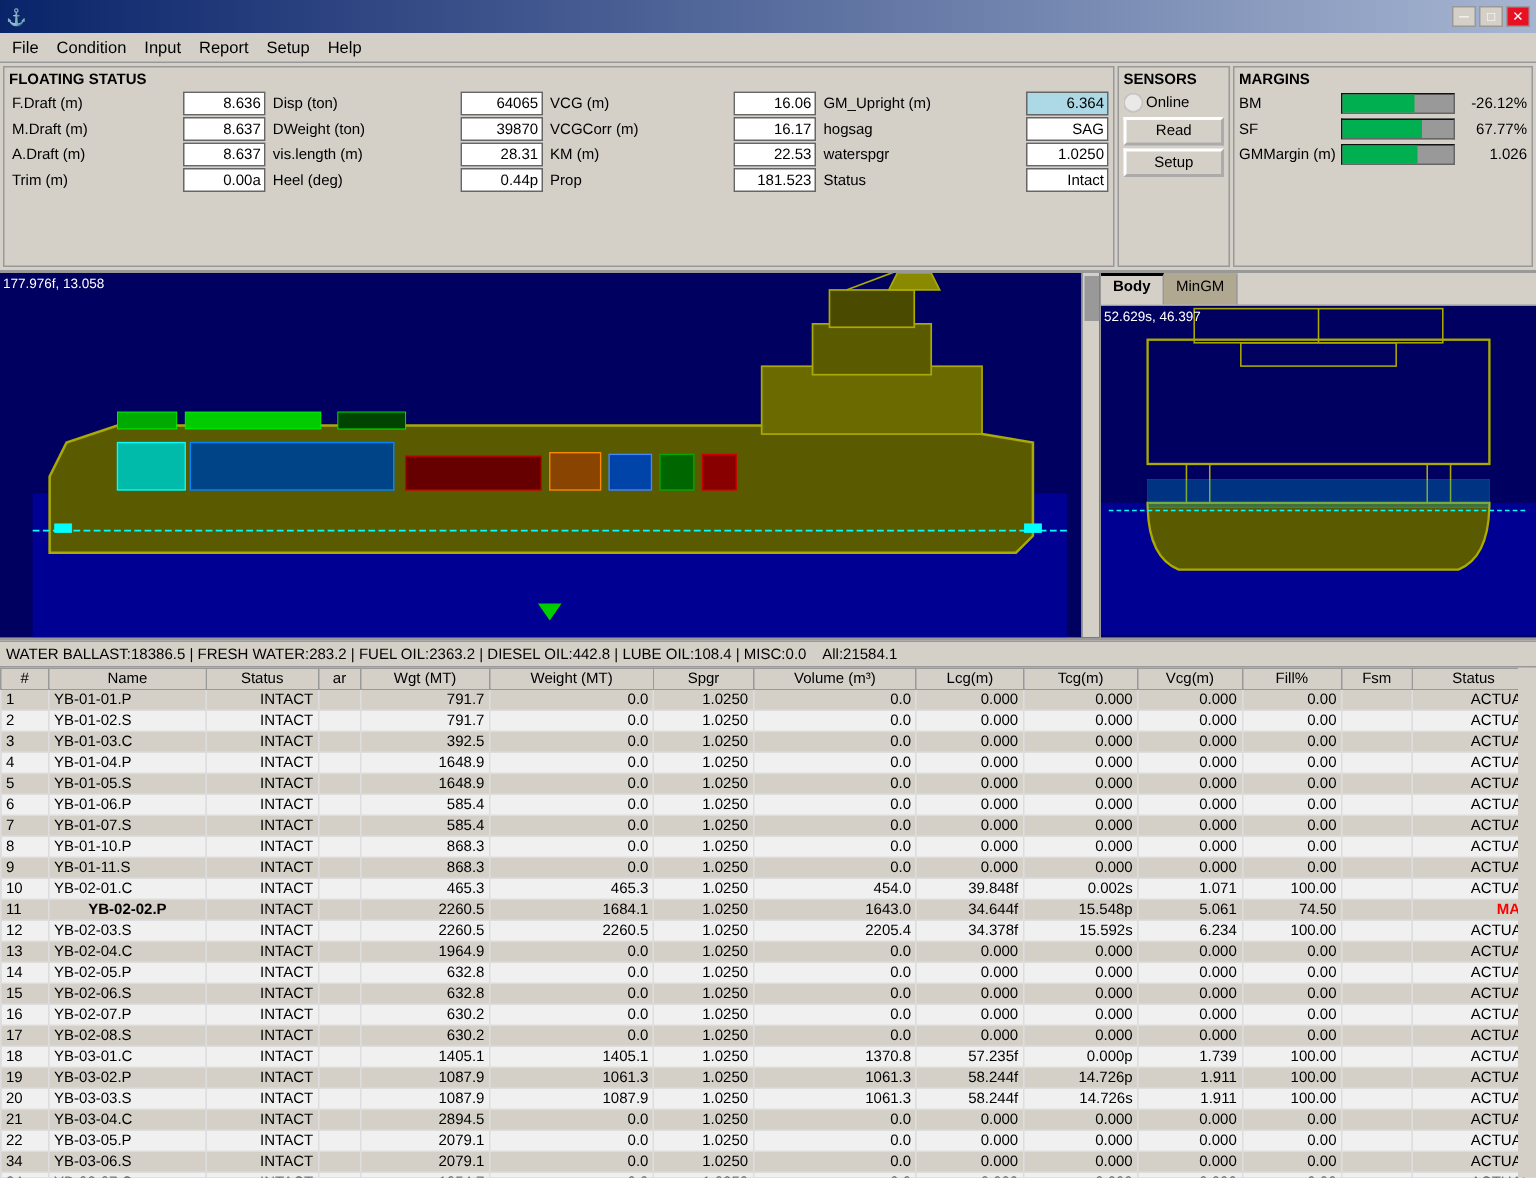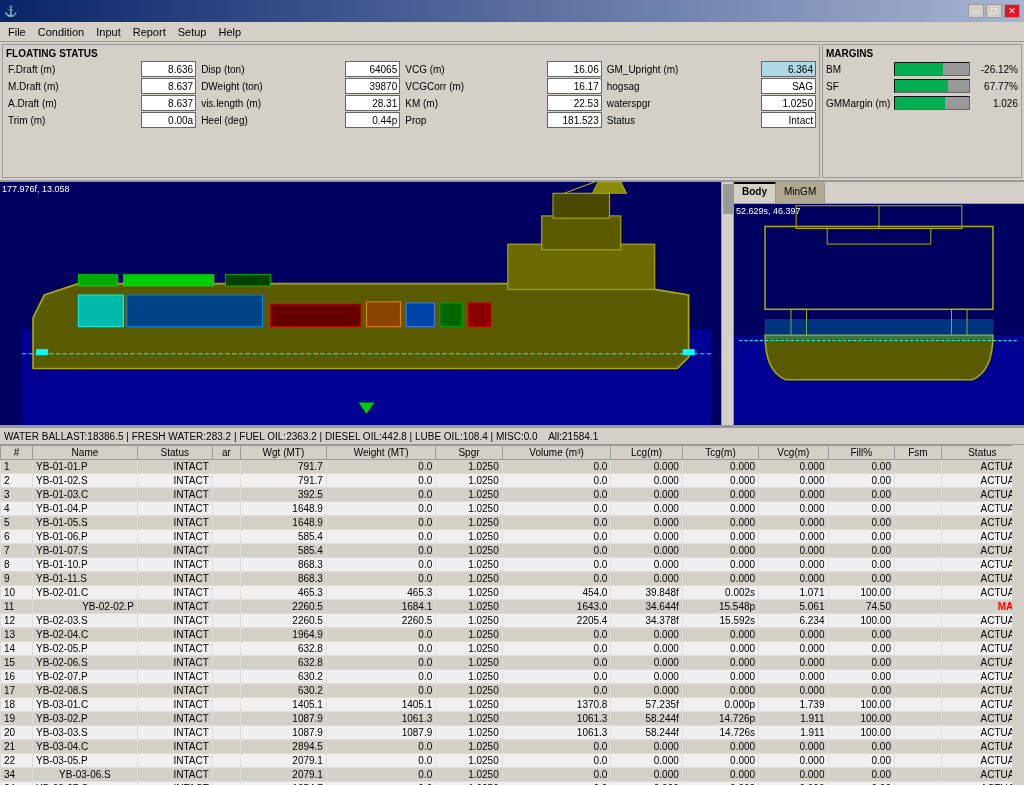--- a/index.html
+++ b/index.html
@@ -120,20 +120,29 @@
       <div class="val">0.00a</div>
       <span class="lbl">Heel (deg)</span>
       <div class="val">0.44p</div>
       <span class="lbl">Prop</span>
       <div class="val">181.523</div>
       <span class="lbl">Status</span>
       <div class="val">Intact</div>
     </div>
   </div>
 
+  <div class="sensors-section">
+    <div class="sensors-title">SENSORS</div>
+    <div class="radio-row">
+      <input type="radio" disabled="" style="">
+      <span>Online</span>
+    </div>
+    <button class="sensor-btn">Read</button>
+    <button class="sensor-btn">Setup</button>
+  </div>
 
   <div class="margins-section">
     <div class="margins-title">MARGINS</div>
 
     <div class="margin-row">
       <span style="width:65px;font-size:10px;">BM</span>
       <div class="margin-bar-container">
         <div class="margin-bar" style="width:65%;"></div>
       </div>
       <span class="margin-value">-26.12%</span>
@@ -411,21 +420,21 @@
             <td>454.0</td>
             <td>39.848f</td>
             <td>0.002s</td>
             <td>1.071</td>
             <td>100.00</td>
             <td></td>
             <td>ACTUAL</td>
           </tr>
           <tr>
             <td style="text-align: left;">11</td>
-            <td style="text-align: right;">YB-02-02.P</td>
+            <td style="text-align: center; font-weight: bold;">YB-02-02.P</td>
             <td>INTACT</td>
             <td></td>
             <td>2260.5</td>
             <td>1684.1</td>
             <td>1.0250</td>
             <td>1643.0</td>
             <td>34.644f</td>
             <td>15.548p</td>
             <td>5.061</td>
             <td>74.50</td>
@@ -603,21 +612,21 @@
             <td>0.0</td>
             <td>0.000</td>
             <td>0.000</td>
             <td>0.000</td>
             <td>0.00</td>
             <td></td>
             <td>ACTUAL</td>
           </tr>
           <tr>
             <td style="text-align: left;">34</td>
-            <td style="text-align: center;">YB-03-06.S</td>
+            <td style="text-align: left;">YB-03-06.S</td>
             <td>INTACT</td>
             <td></td>
             <td>2079.1</td>
             <td>0.0</td>
             <td>1.0250</td>
             <td>0.0</td>
             <td>0.000</td>
             <td>0.000</td>
             <td>0.000</td>
             <td>0.00</td>

